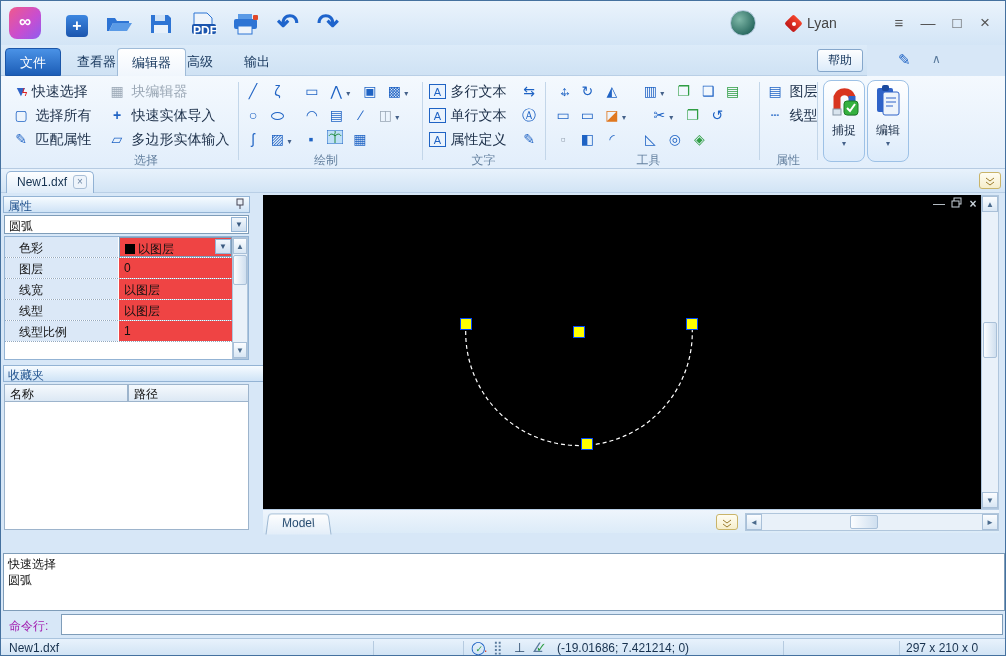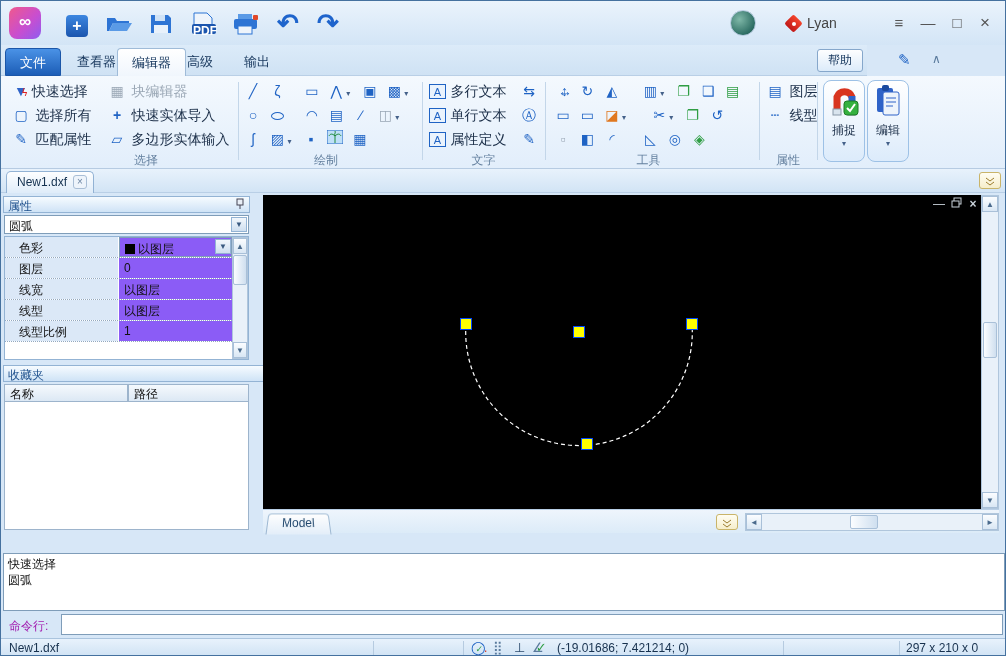--- a/index.html
+++ b/index.html
@@ -57,21 +57,21 @@
   
   .phdr { height:17px; background:linear-gradient(#f6fbff,#cfe3f6); border:1px solid #93b3d4;
     font-size:12px; color:#1d4f8c; padding:1px 4px; }
   .pin { float:right; }
   .selectorbox { background:#fff; border:1px solid #7f9db9; font-size:12px; color:#111; padding:2px 4px; }
   .ddbtn { position:absolute; right:1px; top:1px; width:16px; height:15px; background:linear-gradient(#f2f7fc,#cfdff0);
     border:1px solid #93b3d4; font-size:8px; color:#3a5a80; text-align:center; line-height:14px; }
   .pgrid { background:#fff; border:1px solid #93b3d4; }
   .prow { position:relative; height:21px; border-bottom:1px dotted #93a9c0; font-size:12px; }
   .pname { position:absolute; left:0; top:0; width:113px; height:100%; background:#dbe8f7; color:#111; padding:3px 0 0 14px; }
-  .pval { position:absolute; left:114px; top:0; right:0; height:100%; background:#8b5cf6; color:#111; padding:3px 13px 0 5px; }
+  .pval { position:absolute; left:114px; top:0; right:0; height:100%; background:#ef4444; color:#111; padding:3px 13px 0 5px; }
   .swatch { display:inline-block; width:10px; height:10px; background:#000; margin-right:3px; vertical-align:-1px; }
   .colhdr { height:18px; background:linear-gradient(#f5f9fd,#dce8f4); border:1px solid #9db4cc; font-size:12px; color:#111; padding:1px 5px; }
 
   
   .sb { background:#e9f1f9; border:1px solid #b0c6dc; }
   .sbbtn { position:absolute; width:100%; height:16px; background:linear-gradient(#fbfdff,#d9e7f4); border:1px solid #a9c0d8;
     font-size:8px; color:#4a6a8c; text-align:center; line-height:15px; }
   .sbthumb { position:absolute; background:linear-gradient(90deg,#fbfdff,#cfdfef); border:1px solid #a9c0d8; border-radius:2px; }
   .sbbtn-h { position:absolute; width:16px; height:100%; background:linear-gradient(#fbfdff,#d9e7f4); border:1px solid #a9c0d8;
     font-size:8px; color:#4a6a8c; text-align:center; line-height:16px; }

